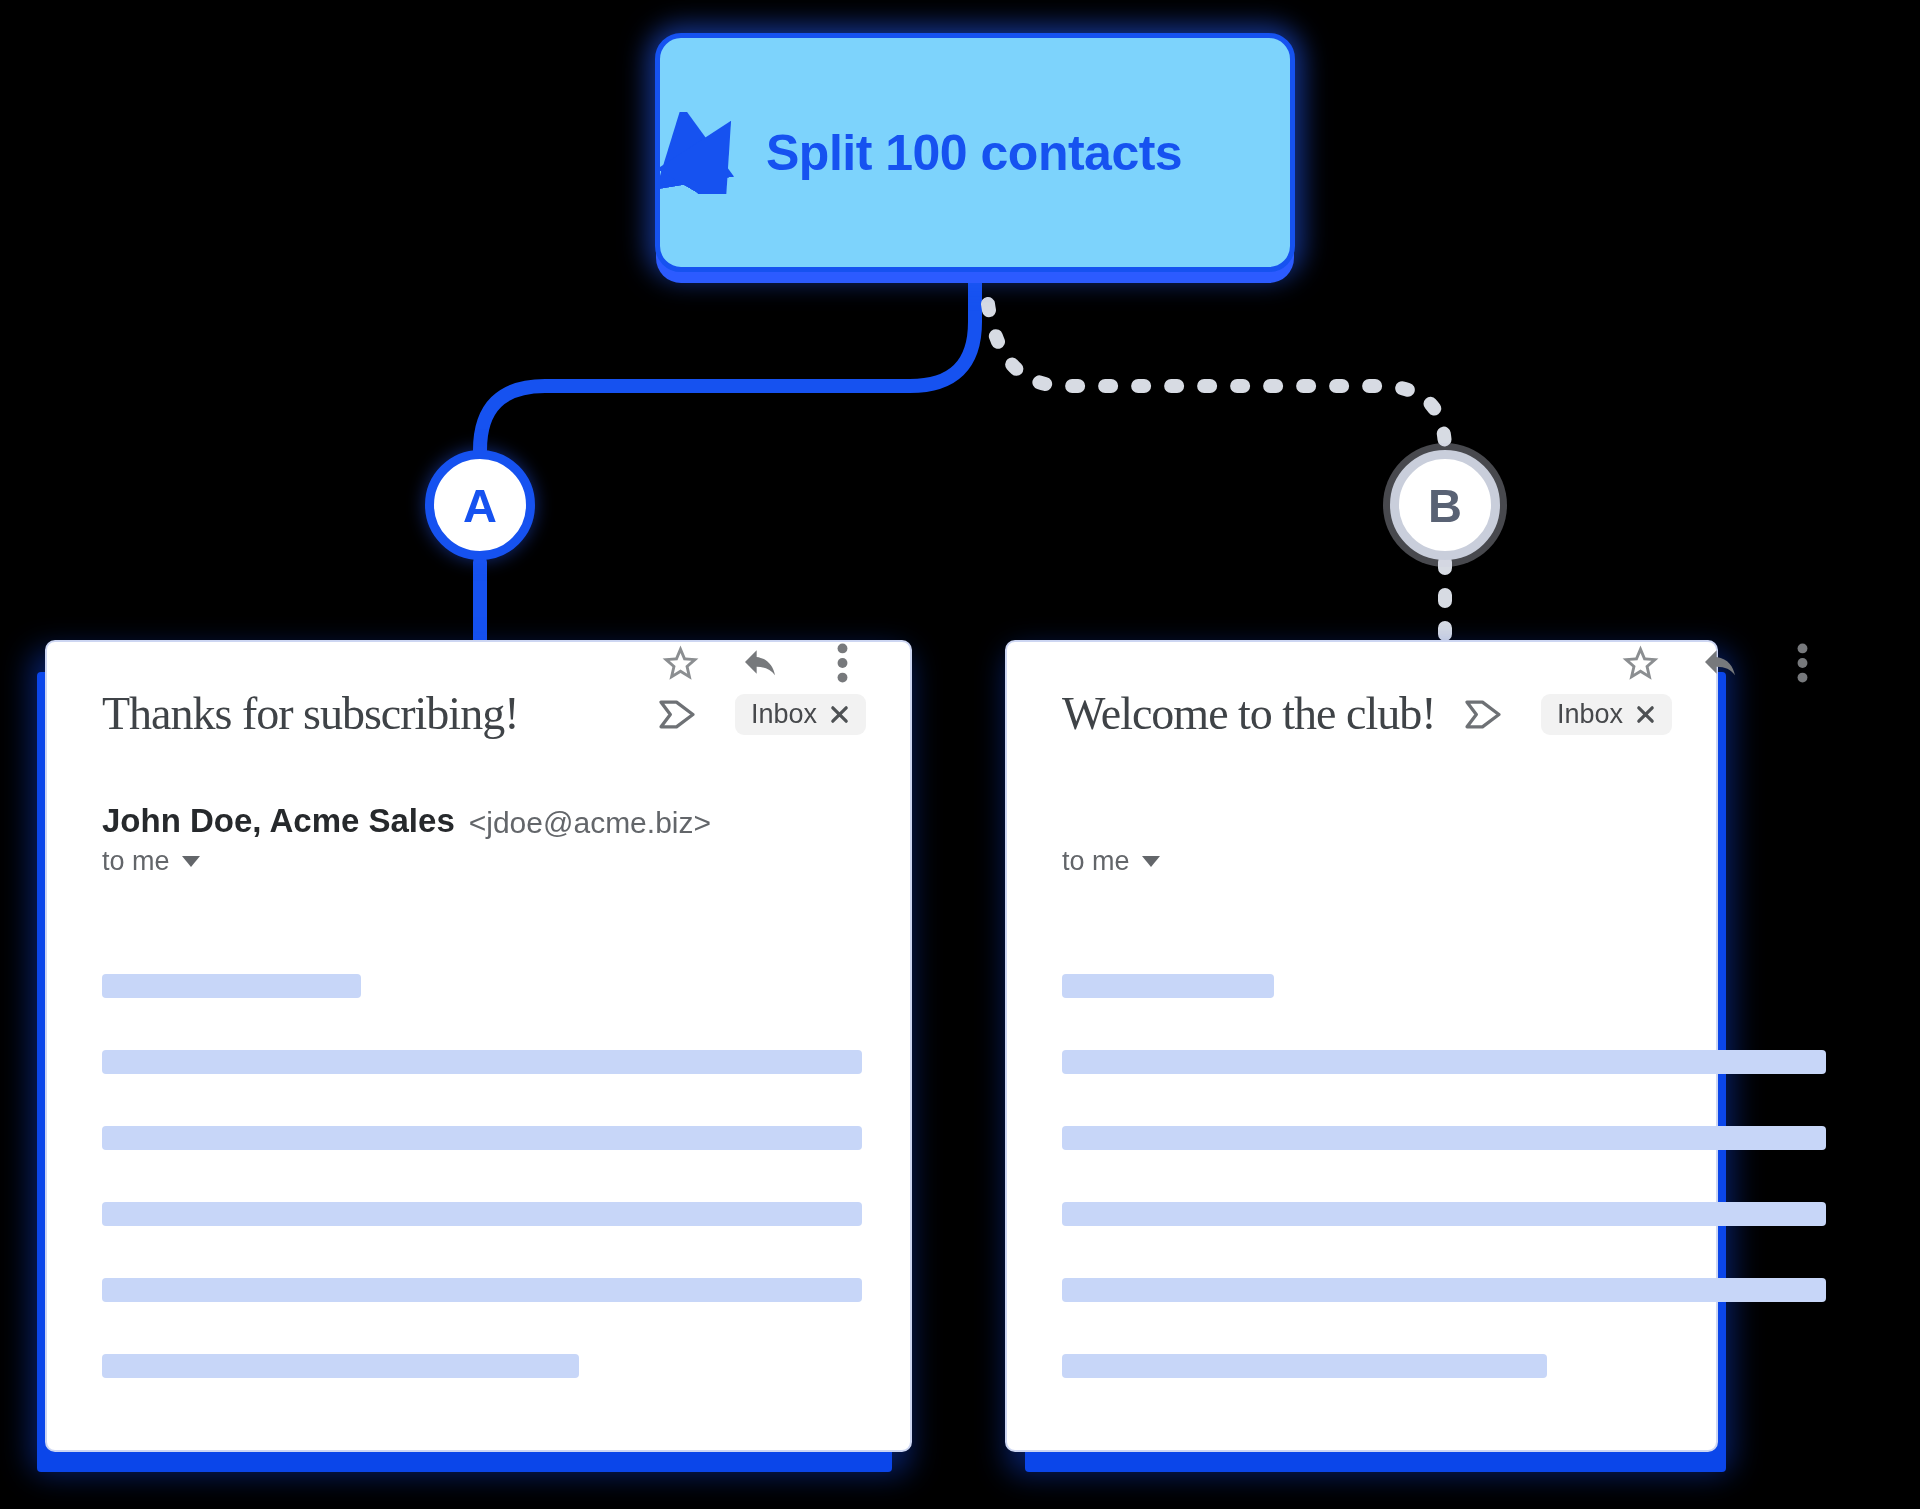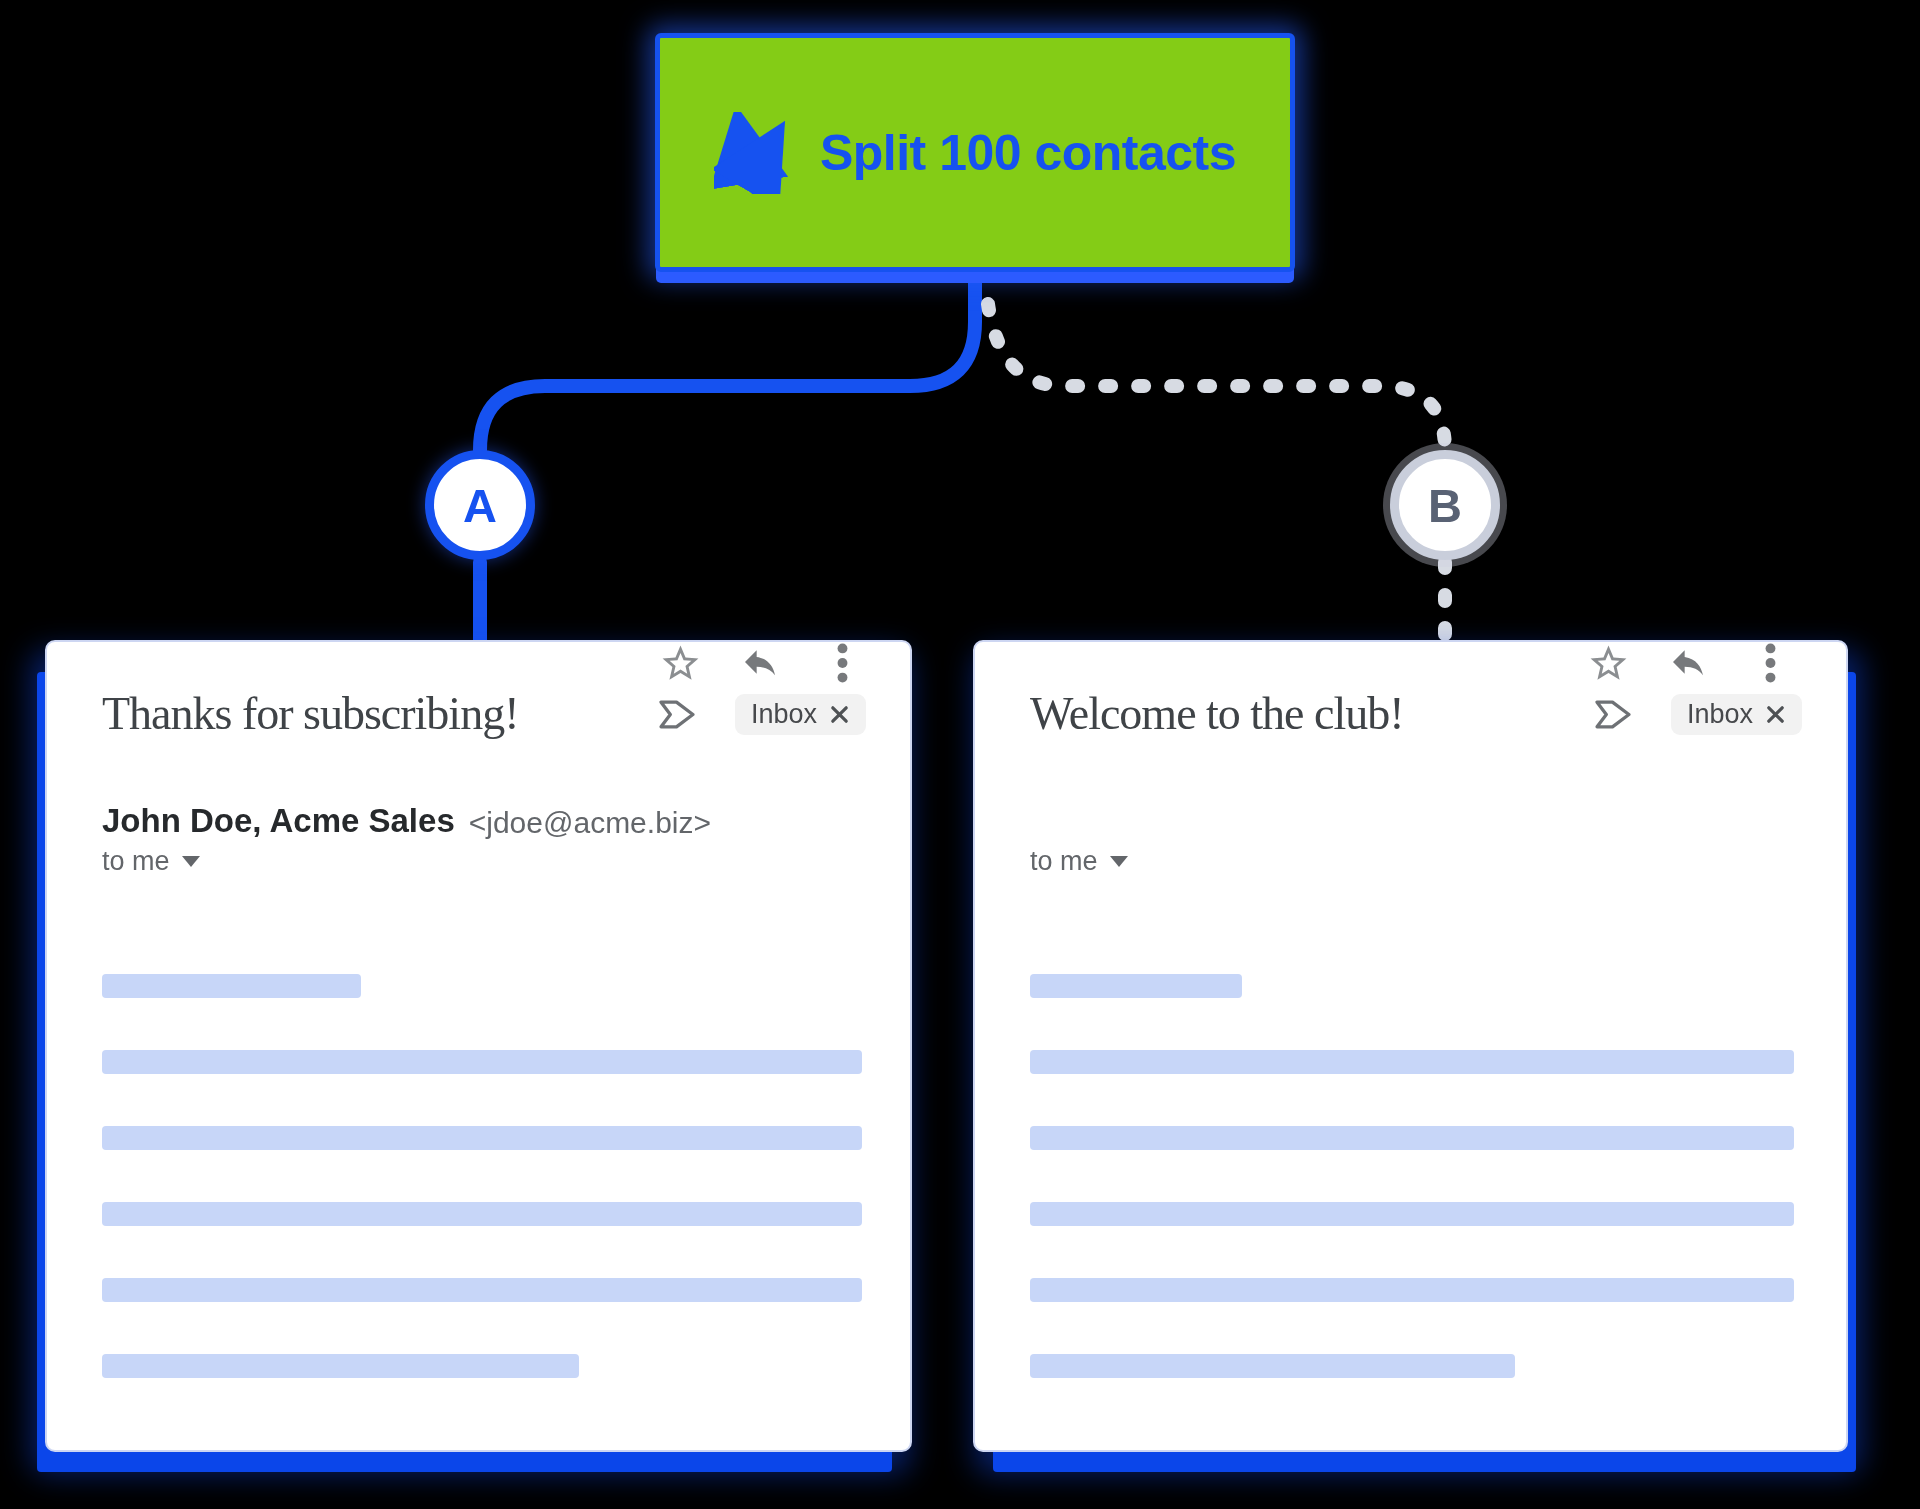--- a/index.html
+++ b/index.html
@@ -10,23 +10,23 @@
     overflow:hidden;
     font-family:"Liberation Sans","DejaVu Sans",sans-serif;
   }
   svg.connectors{position:absolute;left:0;top:0;z-index:1;}
   .solid-path{stroke:var(--accent);stroke-width:14;fill:none;stroke-linecap:round;}
   .dashed-path{stroke:var(--dashed-gray);stroke-width:14;fill:none;stroke-linecap:round;stroke-dasharray:6 27;}
 
   
   .split-node{
     position:absolute;left:655px;top:33px;width:640px;height:239px;
-    box-sizing:border-box;background:#84cc16;
-    border:5px solid var(--accent);border-radius:6px;
-    display:flex;align-items:center;justify-content:center;gap:30px;
+    box-sizing:border-box;background:#7dd3fc;
+    border:5px solid var(--accent);border-radius:26px;
+    display:flex;align-items:center;justify-content:flex-start;gap:30px;
     box-shadow:0 12px 0 -1px #2c5bff, 0 0 26px 8px rgba(36,92,255,.55);
     z-index:3;cursor:pointer;
   }
   .split-label{color:var(--accent);font-size:50px;font-weight:bold;letter-spacing:-.5px;}
 
   
   .branch-badge{
     position:absolute;width:110px;height:110px;box-sizing:border-box;border-radius:50%;
     background:#fff;display:flex;align-items:center;justify-content:center;
     font-size:47px;font-weight:bold;z-index:4;
@@ -37,21 +37,21 @@
     box-shadow:0 0 0 7px rgba(205,210,224,.35);}
 
   
   .email-card{
     position:absolute;top:640px;height:812px;box-sizing:border-box;
     background:#fff;border:2px solid var(--card-border);border-radius:10px;
     z-index:2;
   }
   .card-a{left:45px;width:867px;
     box-shadow:-14px 26px 0 -6px var(--accent-deep), -8px 16px 30px 6px rgba(16,70,235,.45);}
-  .card-b{left:973px;width:875px;
+  .card-b{left:1005px;width:713px;
     box-shadow:14px 26px 0 -6px var(--accent-deep), 8px 16px 30px 6px rgba(16,70,235,.45);}
 
   .subject-row{
     position:absolute;left:55px;right:44px;top:46px;
     display:flex;align-items:center;justify-content:space-between;
   }
   .subject{margin:0;font-size:46px;font-weight:normal;color:var(--subject-text);
     letter-spacing:-1px;line-height:1.15;font-family:Liberation Serif, serif;}
   .subject-right{display:flex;align-items:center;gap:39px;}
   .chip{

